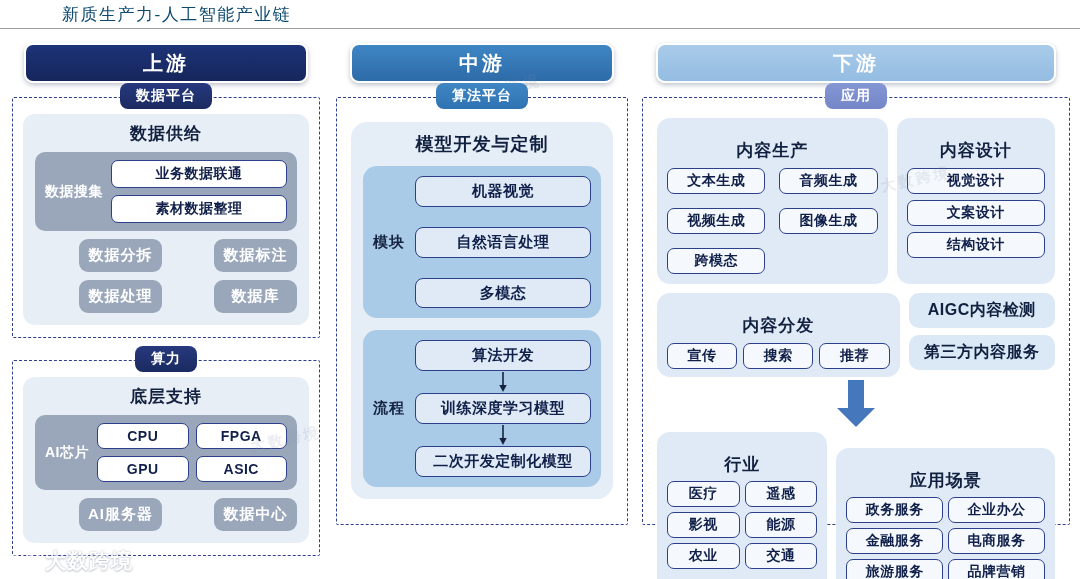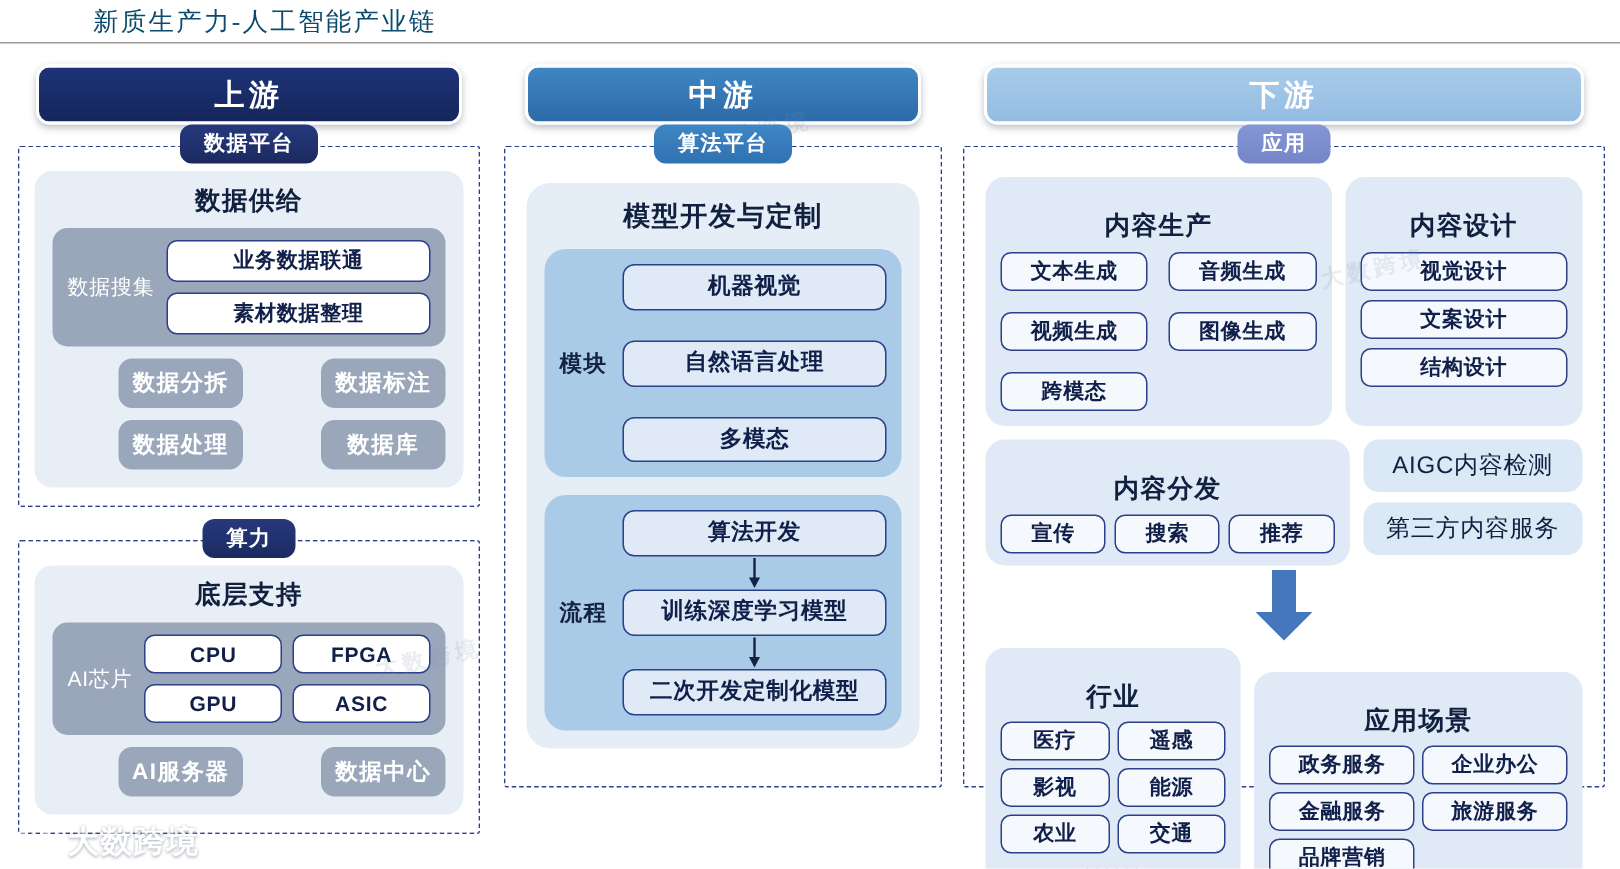--- a/index.html
+++ b/index.html
@@ -80,21 +80,21 @@
     color: #11203f; letter-spacing: 1px; margin-bottom: 7px;
   }
 
   
   .sub-gray {
     background: #9aa7bb; border-radius: 10px;
     display: flex; align-items: center; gap: 8px;
     padding: 8px 10px;
   }
   .sub-gray-label {
-    color: #ffffff; font-size: 14px; font-weight: normal;
+    color: #ffffff; font-size: 14px; font-weight: bold;
     letter-spacing: .5px; white-space: nowrap; flex: 0 0 auto; text-align: center;
   }
   .sub-gray-stack { display: flex; flex-direction: column; gap: 7px; flex: 1; }
 
   .chip-white {
     background: #ffffff; border: 1.4px solid #2b3f8a; border-radius: 7px;
     color: #11204a; font-size: 14px; font-weight: bold; letter-spacing: .5px;
     text-align: center; padding: 4px 6px;
   }
   .chip-gray {
@@ -132,21 +132,21 @@
   .down-inner { padding: 12px 10px 10px 10px; }
   .down-row { display: flex; gap: 9px; }
   .panel-lt { background: #dfeaf6; border-radius: 13px; padding: 21px 10px 10px 10px; }
   .chip-lt {
     background: #f5f9fd; border: 1.3px solid #2b3f8a; border-radius: 7px;
     color: #11204a; font-size: 14px; font-weight: bold; letter-spacing: .5px;
     text-align: center; padding: 3px 4px; white-space: nowrap;
   }
   .bar-lt {
     background: #dbe8f5; border-radius: 10px;
-    color: #10203f; font-size: 16px; font-weight: normal; letter-spacing: .5px;
+    color: #10203f; font-size: 16px; font-weight: bold; letter-spacing: .5px;
     text-align: center; padding: 7px 6px;
   }
   .dots { text-align: center; color: #2b3f8a; font-size: 13px; font-weight: bold; letter-spacing: 2px; margin-top: 4px; }
 
   
   .wm {
     position: absolute; color: rgba(130,145,170,.16);
     font-size: 15px; font-weight: bold; letter-spacing: 3px;
     pointer-events: none; user-select: none; transform: rotate(-12deg);
   }
@@ -321,20 +321,21 @@
               <div class="chip-lt">交通</div>
             </div>
             <div class="dots">••••••</div>
           </div>
           <div class="panel-lt" style="flex:1.32;padding-bottom:8px;margin-top:16px;">
             <div class="panel-title" style="font-size:17px;margin-bottom:5px;">应用场景</div>
             <div style="display:grid;grid-template-columns:1fr 1fr;gap:5px;">
               <div class="chip-lt">政务服务</div>
               <div class="chip-lt">企业办公</div>
               <div class="chip-lt">金融服务</div>
+              <div class="chip-lt">电商服务</div>
               <div class="chip-lt">旅游服务</div>
               <div class="chip-lt">品牌营销</div>
             </div>
           </div>
         </div>
 
       </div>
     </div>
   </div>
 

